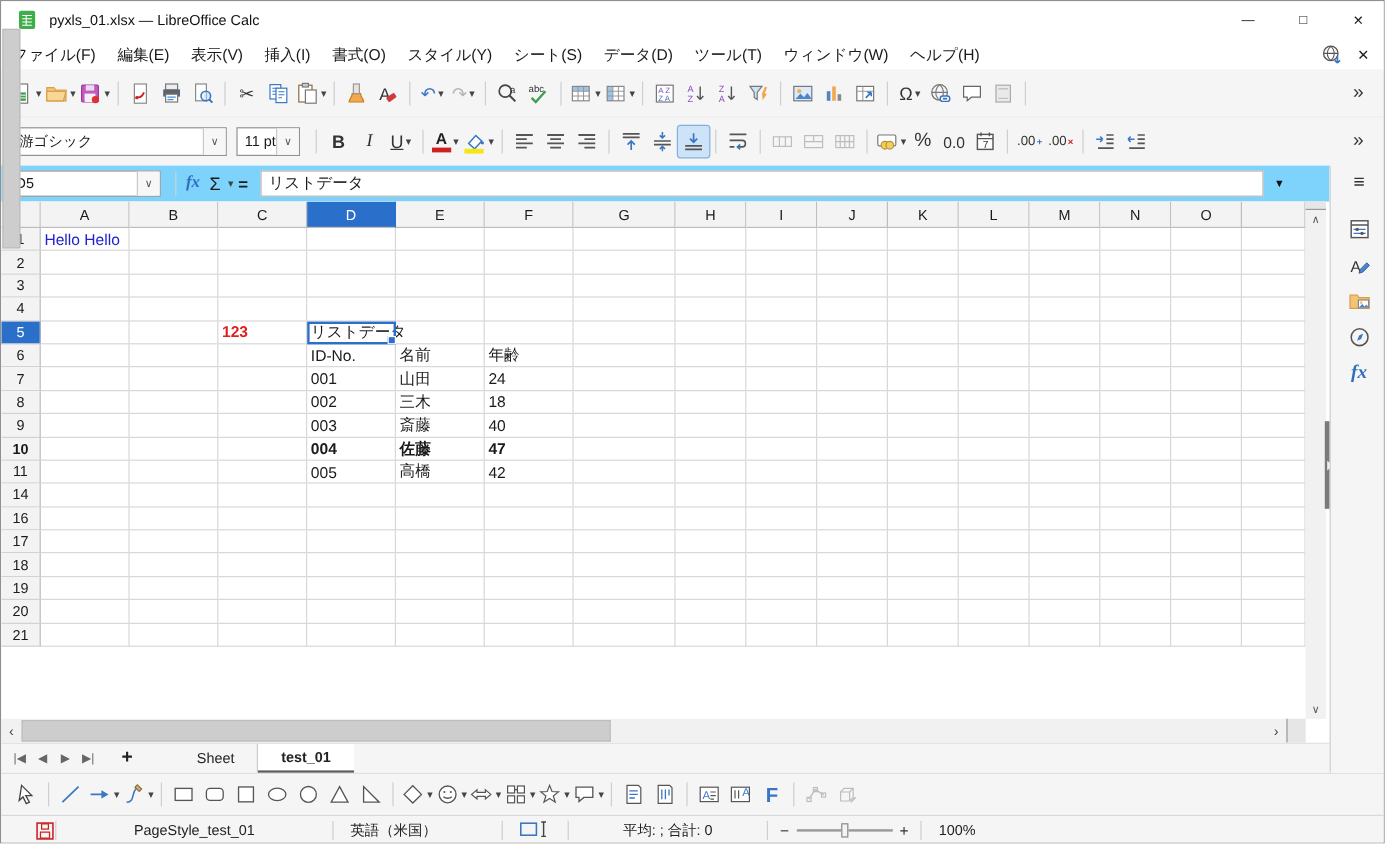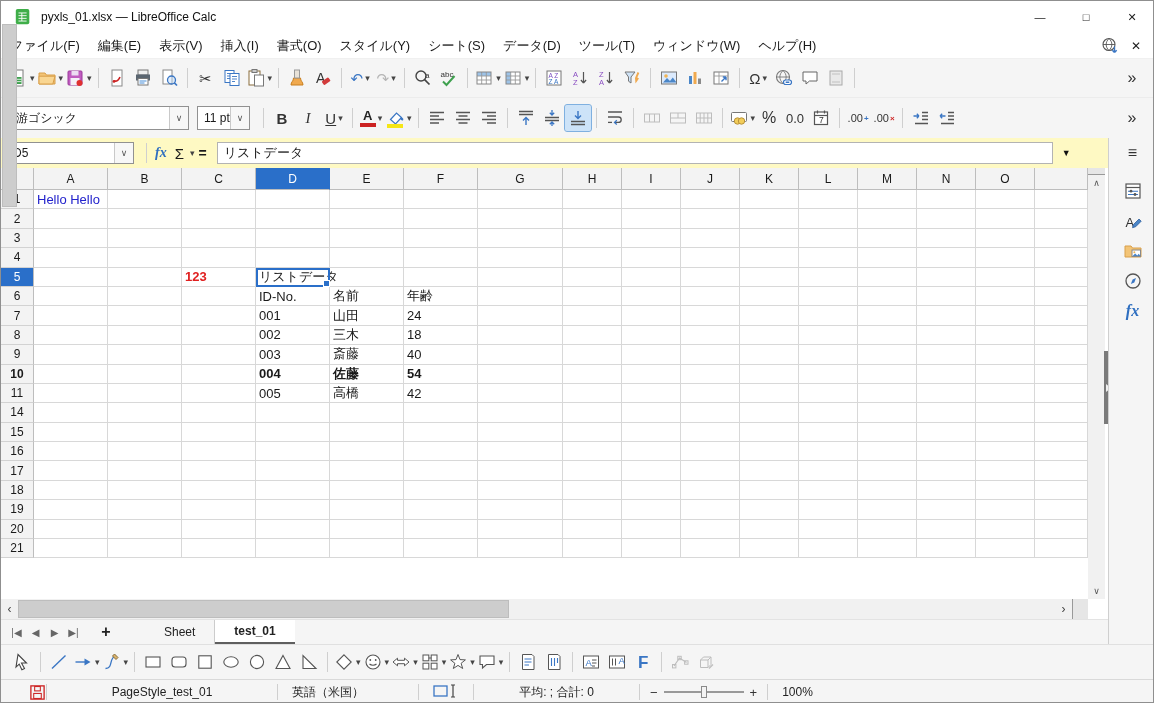--- a/index.html
+++ b/index.html
@@ -34,21 +34,21 @@
   .colorstack { display:flex; flex-direction:column; align-items:center; line-height:1; }
   .colorstack .topglyph { font-size:13px; font-weight:bold; color:#222; }
   .colorstack .bar { width:16px; height:4px; margin-top:1px; }
   .glyphsuffix { font-size:8px; font-weight:bold; margin-left:1px; }
 
   .combo { height:24px; background:#fff; border:1px solid #919191; display:flex; align-items:center; margin-right:8px; }
   .combo .cval { flex:1; padding:0 6px; font-size:12px; white-space:nowrap; overflow:hidden; }
   .combo .cbtn { width:19px; height:100%; display:flex; align-items:center; justify-content:center; border-left:1px solid #c9c9c9; color:#555; font-size:9px; background:#f7f7f7; }
 
   
-  #formulabar { position:absolute; left:0; top:137px; width:1107px; height:30px; background:#fef9c3; display:flex; align-items:center; }
+  #formulabar { position:absolute; left:0; top:137px; width:1107px; height:30px; background:#7dd3fc; display:flex; align-items:center; }
   #namebox { margin-left:5px; width:128px; height:22px; }
   #formulabar .fsym { margin:0 4px; font-size:14px; }
   #fx-icon { color:#2f6fc0; font-style:italic; font-family:"Liberation Serif",serif; font-weight:bold; }
   #formula-input { margin-left:6px; width:836px; height:22px; background:#fff; border:1px solid #b3b3b3; display:flex; align-items:center; padding:0 6px; font-size:13px; }
   #formula-expand { margin-left:9px; font-size:9px; color:#111; }
 
   
   #grid { position:absolute; left:0; top:167px; width:1087px; height:431px; background:#fff; overflow:hidden; }
   .grow { display:flex; }
   .hcell { background:#f3f3f3; border-right:1px solid #bdbdbd; border-bottom:1px solid #bdbdbd; display:flex; align-items:center; justify-content:center; font-size:12px; color:#1a1a1a; height:22px; flex:none; }
@@ -703,21 +703,21 @@
         <div class="cell" style="width: 59px;"></div>
         <div class="cell" style="width: 53px;"></div>
       </div>
       <div class="grow" style="height: 19.4px; font-weight: bold;">
         <div class="rhead">10</div>
         <div class="cell" style="width: 74px;"></div>
         <div class="cell" style="width: 74px;"></div>
         <div class="cell" style="width: 74px;"></div>
         <div class="cell" style="width: 74px;">004</div>
         <div class="cell" style="width: 74px;">佐藤</div>
-        <div class="cell" style="width: 74px;">54</div>
+        <div class="cell" style="width: 74px;">47</div>
         <div class="cell" style="width: 85px;"></div>
         <div class="cell" style="width: 59px;"></div>
         <div class="cell" style="width: 59px;"></div>
         <div class="cell" style="width: 59px;"></div>
         <div class="cell" style="width: 59px;"></div>
         <div class="cell" style="width: 59px;"></div>
         <div class="cell" style="width: 59px;"></div>
         <div class="cell" style="width: 59px;"></div>
         <div class="cell" style="width: 59px;"></div>
         <div class="cell" style="width: 53px;"></div>
@@ -736,39 +736,20 @@
         <div class="cell" style="width: 59px;"></div>
         <div class="cell" style="width: 59px;"></div>
         <div class="cell" style="width: 59px;"></div>
         <div class="cell" style="width: 59px;"></div>
         <div class="cell" style="width: 59px;"></div>
         <div class="cell" style="width: 59px;"></div>
         <div class="cell" style="width: 53px;"></div>
       </div>
       <div class="grow" style="height: 19.4px;">
         <div class="rhead">14</div>
-        <div class="cell" style="width: 74px;"></div>
-        <div class="cell" style="width: 74px;"></div>
-        <div class="cell" style="width: 74px;"></div>
-        <div class="cell" style="width: 74px;"></div>
-        <div class="cell" style="width: 74px;"></div>
-        <div class="cell" style="width: 74px;"></div>
-        <div class="cell" style="width: 85px;"></div>
-        <div class="cell" style="width: 59px;"></div>
-        <div class="cell" style="width: 59px;"></div>
-        <div class="cell" style="width: 59px;"></div>
-        <div class="cell" style="width: 59px;"></div>
-        <div class="cell" style="width: 59px;"></div>
-        <div class="cell" style="width: 59px;"></div>
-        <div class="cell" style="width: 59px;"></div>
-        <div class="cell" style="width: 59px;"></div>
-        <div class="cell" style="width: 53px;"></div>
-      </div>
-      <div class="grow" style="height: 19.4px;">
-        <div class="rhead">15</div>
         <div class="cell" style="width: 74px;"></div>
         <div class="cell" style="width: 74px;"></div>
         <div class="cell" style="width: 74px;"></div>
         <div class="cell" style="width: 74px;"></div>
         <div class="cell" style="width: 74px;"></div>
         <div class="cell" style="width: 74px;"></div>
         <div class="cell" style="width: 85px;"></div>
         <div class="cell" style="width: 59px;"></div>
         <div class="cell" style="width: 59px;"></div>
         <div class="cell" style="width: 59px;"></div>

